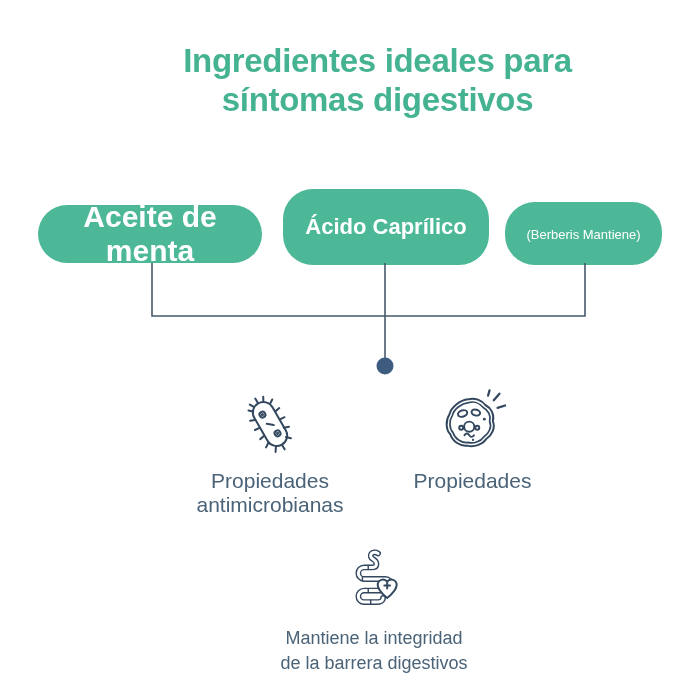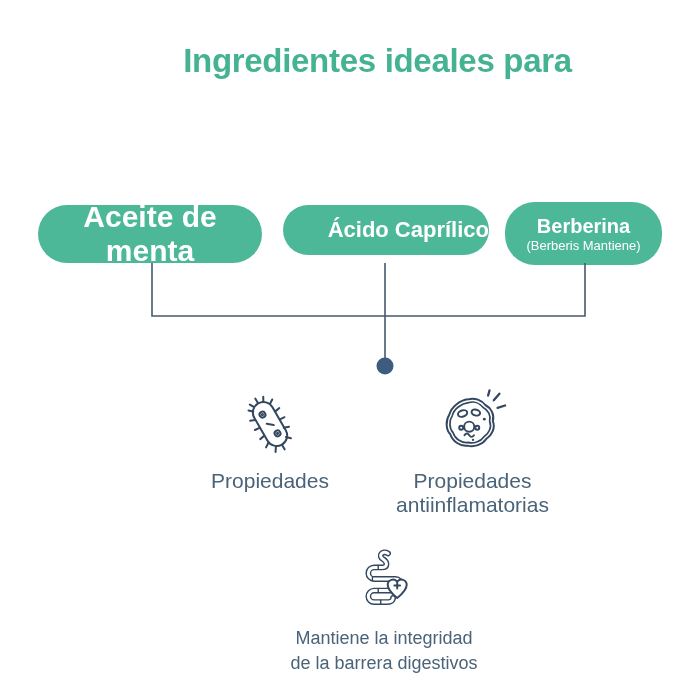--- a/index.html
+++ b/index.html
@@ -30,63 +30,63 @@
     color: var(--pill_text, #ffffff);
     border-radius: 30px;
     display: flex;
     flex-direction: column;
     align-items: center;
     justify-content: center;
     text-align: center;
     font-weight: 700;
   }
   .pill-1 { left: 38px;  top: 205px; width: 224px; height: 58px; font-size: 30px; }
-  .pill-2 { left: 283px; top: 205px; width: 206px; height: 50px; font-size: 22px; align-items: flex-end; }
+  .pill-2 { left: 283px; top: 189px; width: 206px; height: 76px; font-size: 22px; }
   .pill-3 { left: 505px; top: 202px; width: 157px; height: 63px; font-size: 20px; line-height: 22px; }
   .pill-sub { display: block; font-size: 13px; font-weight: 400; line-height: 15px; margin-top: 1px; }
   .connector-svg {
     position: absolute;
     left: 0; top: 0;
     width: 700px; height: 700px;
     pointer-events: none;
   }
   .connector-svg path { stroke: var(--line, #47596C); stroke-width: 1.6; fill: none; }
   .connector-svg circle { fill: var(--steel_dot, #3E5C80); }
   .prop {
     position: absolute;
     text-align: center;
     color: var(--slate_text, #4A6378);
   }
   .prop .icon { color: var(--slate, #33475E); display: inline-block; }
   .prop-1 { left: 180px; top: 392px; width: 180px; }
   .prop-2 { left: 380px; top: 388px; width: 185px; }
-  .outcome { left: 264px; top: 546px; width: 240px; }
+  .outcome { left: 254px; top: 546px; width: 240px; }
   .prop-label { font-size: 21px; line-height: 24px; margin-top: 9px; }
   .outcome .prop-label { font-size: 18px; line-height: 25px; margin-top: 10px; }
   .prop-label span { display: block; }
 </style>
 </head>
 <body>
 
 <div id="canvas">
 
   <div class="title">
     <span>Ingredientes ideales para</span>
+    <span>síntomas digestivos</span>
   </div>
 
   <div class="pill pill-1">
     <span>Aceite de menta</span>
   </div>
 
   <div class="pill pill-2">
     <span>Ácido Caprílico</span>
   </div>
 
   <div class="pill pill-3">
-    <span>Berberina</span>
     <span class="pill-sub">(Berberis Mantiene)</span>
   </div>
 
   <svg class="connector-svg" viewBox="0 0 700 700" aria-hidden="true">
     <path d="M152 263 L152 316 L585 316 L585 263" stroke-linejoin="miter"></path>
     <path d="M385 263 L385 360"></path>
     <circle cx="385" cy="366" r="8.5"></circle>
   </svg>
 
   <div class="prop prop-1">
@@ -110,20 +110,21 @@
         <line x1="28" y1="60" x2="25" y2="64.5"></line>
         <line x1="23" y1="52" x2="18.5" y2="55"></line>
         <line x1="23" y1="43" x2="17.5" y2="44"></line>
         <line x1="23" y1="33" x2="17.5" y2="32.5"></line>
         <line x1="23" y1="23" x2="18" y2="21"></line>
         <line x1="26" y1="14" x2="22" y2="10.5"></line>
       </g>
     </svg>
     <div class="prop-label">
       <span>Propiedades</span>
+      <span>antimicrobianas</span>
     </div>
   </div>
 
   <div class="prop prop-2">
     <svg class="icon" width="78" height="68" viewBox="0 0 82 72" aria-hidden="true">
       <g fill="none" stroke="currentColor" stroke-width="2.1" stroke-linecap="round">
         <path d="M36 12 C43 10 50 13 54 18 C60 21 64 28 62 35 C65 42 61 50 55 54 C51 60 42 63 35 61 C27 62 19 56 17 49 C12 44 12 34 16 28 C18 20 27 13 36 12 Z"></path>
         <path transform="translate(38 37) scale(0.86) translate(-38 -37)" d="M36 12 C43 10 50 13 54 18 C60 21 64 28 62 35 C65 42 61 50 55 54 C51 60 42 63 35 61 C27 62 19 56 17 49 C12 44 12 34 16 28 C18 20 27 13 36 12 Z"></path>
         <ellipse cx="30" cy="27" rx="5" ry="3.3" transform="rotate(-18 30 27)"></ellipse>
         <ellipse cx="44" cy="26" rx="4.6" ry="3.1" transform="rotate(14 44 26)"></ellipse>
@@ -135,21 +136,20 @@
         <circle cx="41" cy="55" r="1.2" fill="currentColor" stroke="none"></circle>
         <g stroke-width="2.4">
           <line x1="63" y1="13" x2="69" y2="6"></line>
           <line x1="67" y1="21" x2="75" y2="18.5"></line>
           <line x1="57" y1="8" x2="58.5" y2="2.5"></line>
         </g>
       </g>
     </svg>
     <div class="prop-label">
       <span>Propiedades</span>
-      <span>antiinflamatorias</span>
     </div>
   </div>
 
   <div class="prop outcome">
     <svg class="icon" width="66" height="66" viewBox="0 0 80 80" aria-hidden="true">
       <g fill="none" stroke-linecap="round" stroke-linejoin="round">
         <path d="M45 9 c-7 -4 -13 3 -6 7 c3 2 4 3 4 6 c0 3 -3 4 -6 4 h-9 a7 7 0 0 0 0 14 h26 a7 7 0 0 1 0 14 h-26 a7 7 0 0 0 0 14 h15 c5 0 8 -2 8 -5" stroke="currentColor" stroke-width="7"></path>
         <path d="M45 9 c-7 -4 -13 3 -6 7 c3 2 4 3 4 6 c0 3 -3 4 -6 4 h-9 a7 7 0 0 0 0 14 h26 a7 7 0 0 1 0 14 h-26 a7 7 0 0 0 0 14 h15 c5 0 8 -2 8 -5" stroke="#ffffff" stroke-width="3.6"></path>
         <g stroke="currentColor" stroke-width="1.7">
           <line x1="33" y1="23.7" x2="33" y2="28.3"></line>

